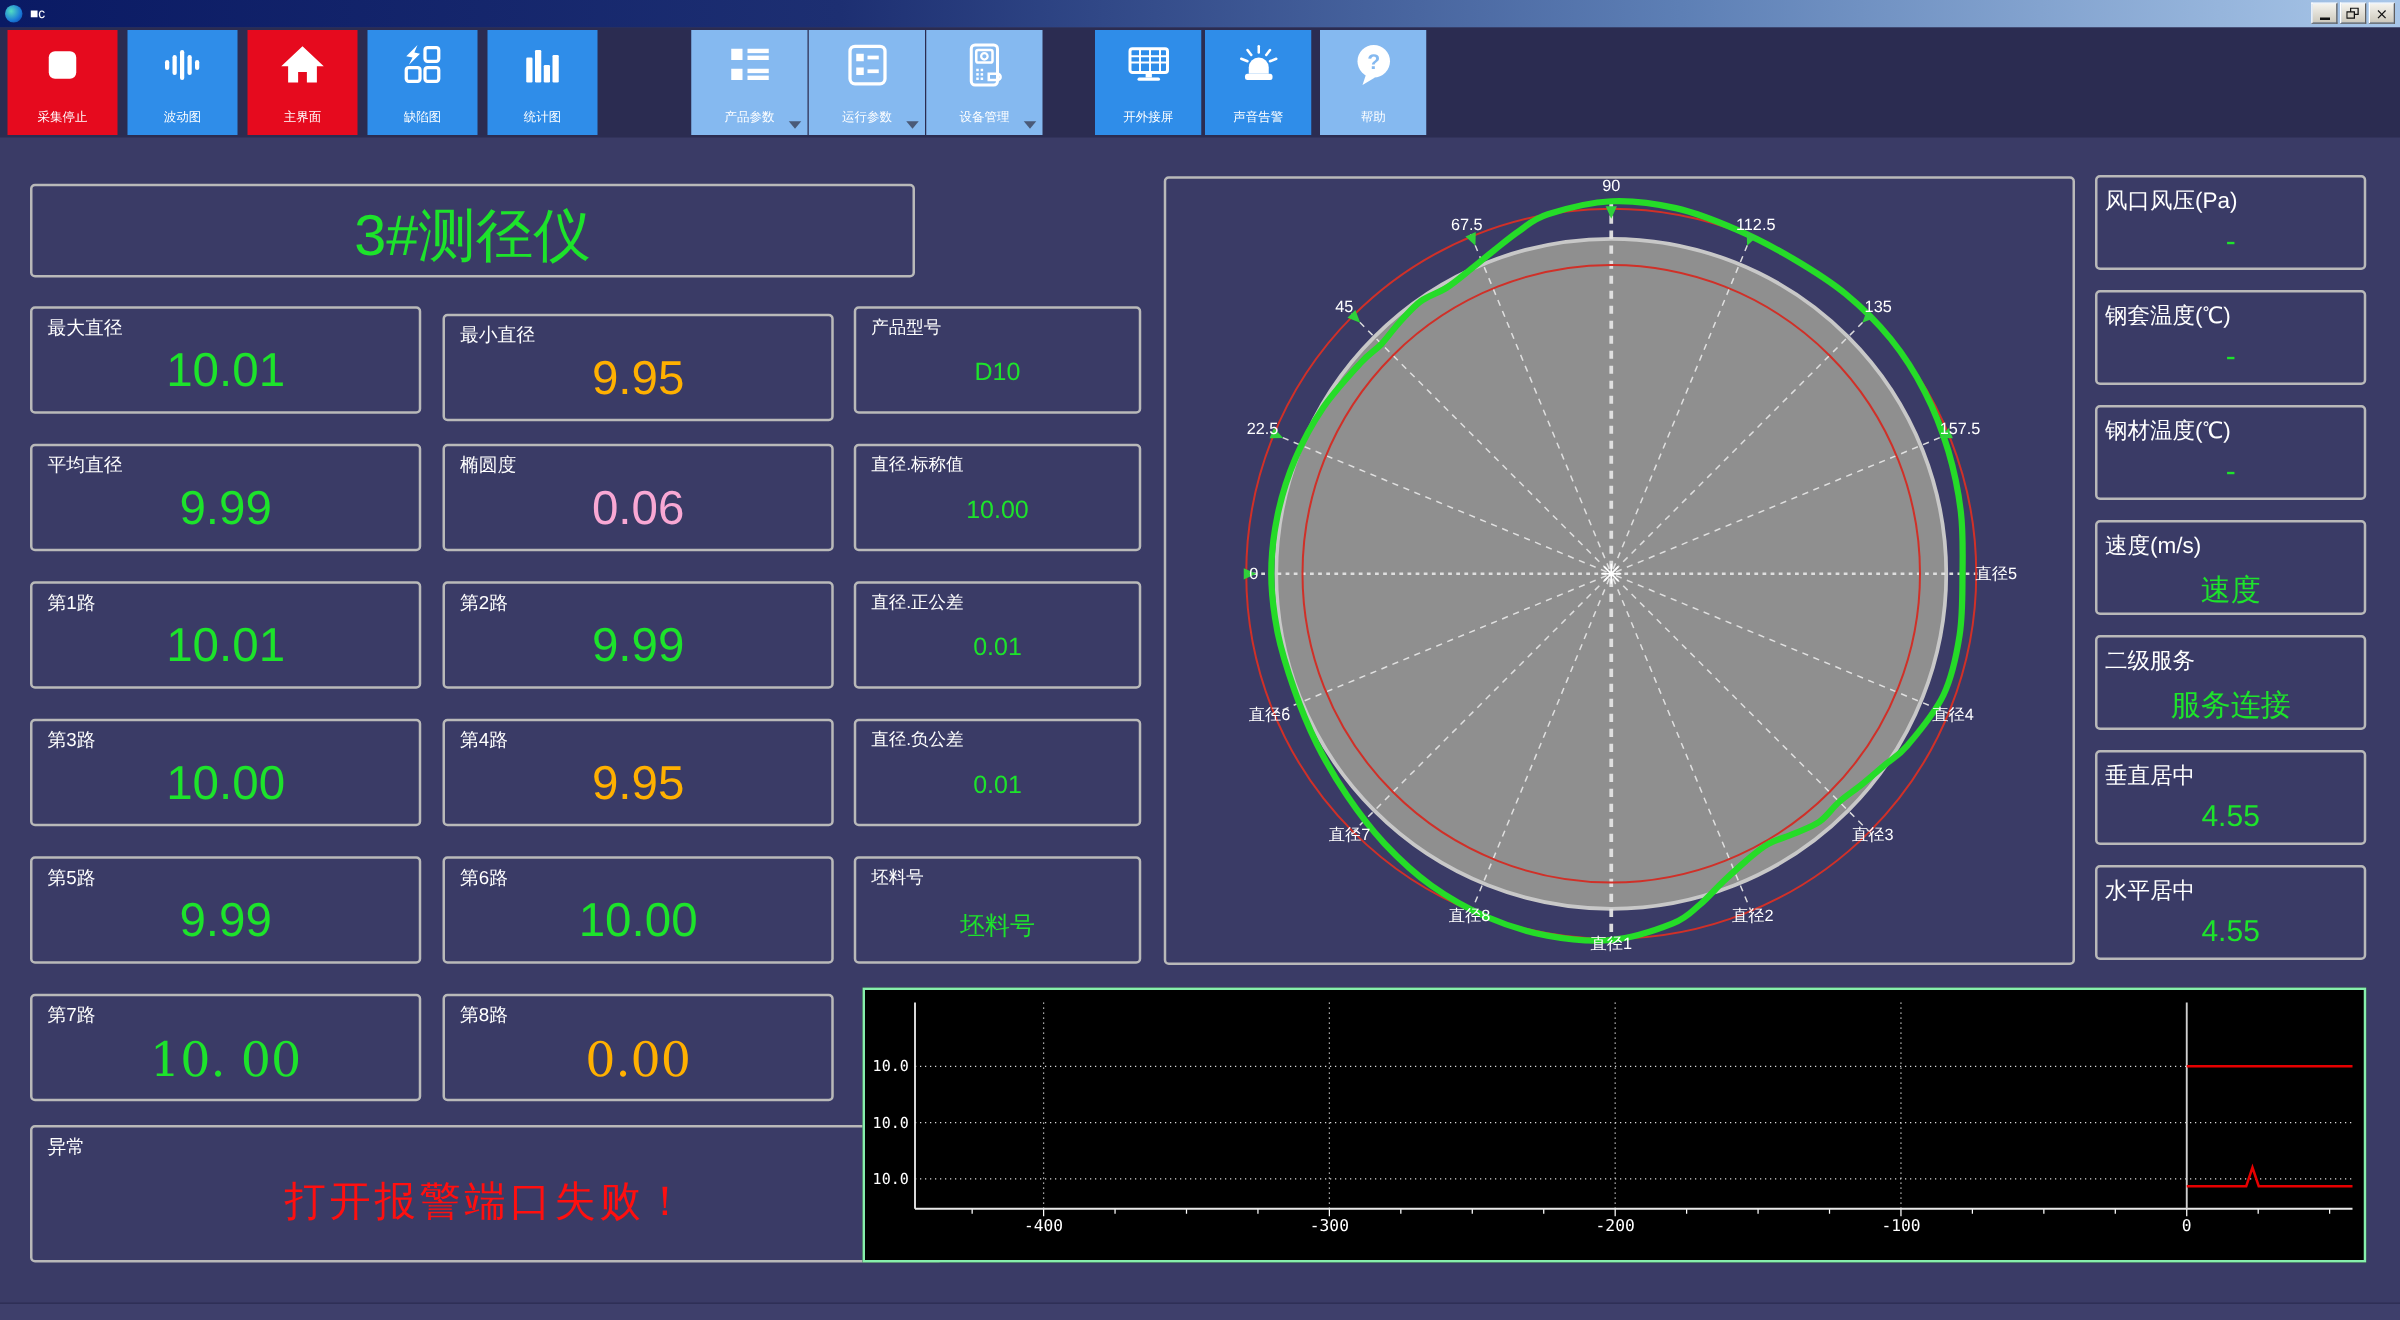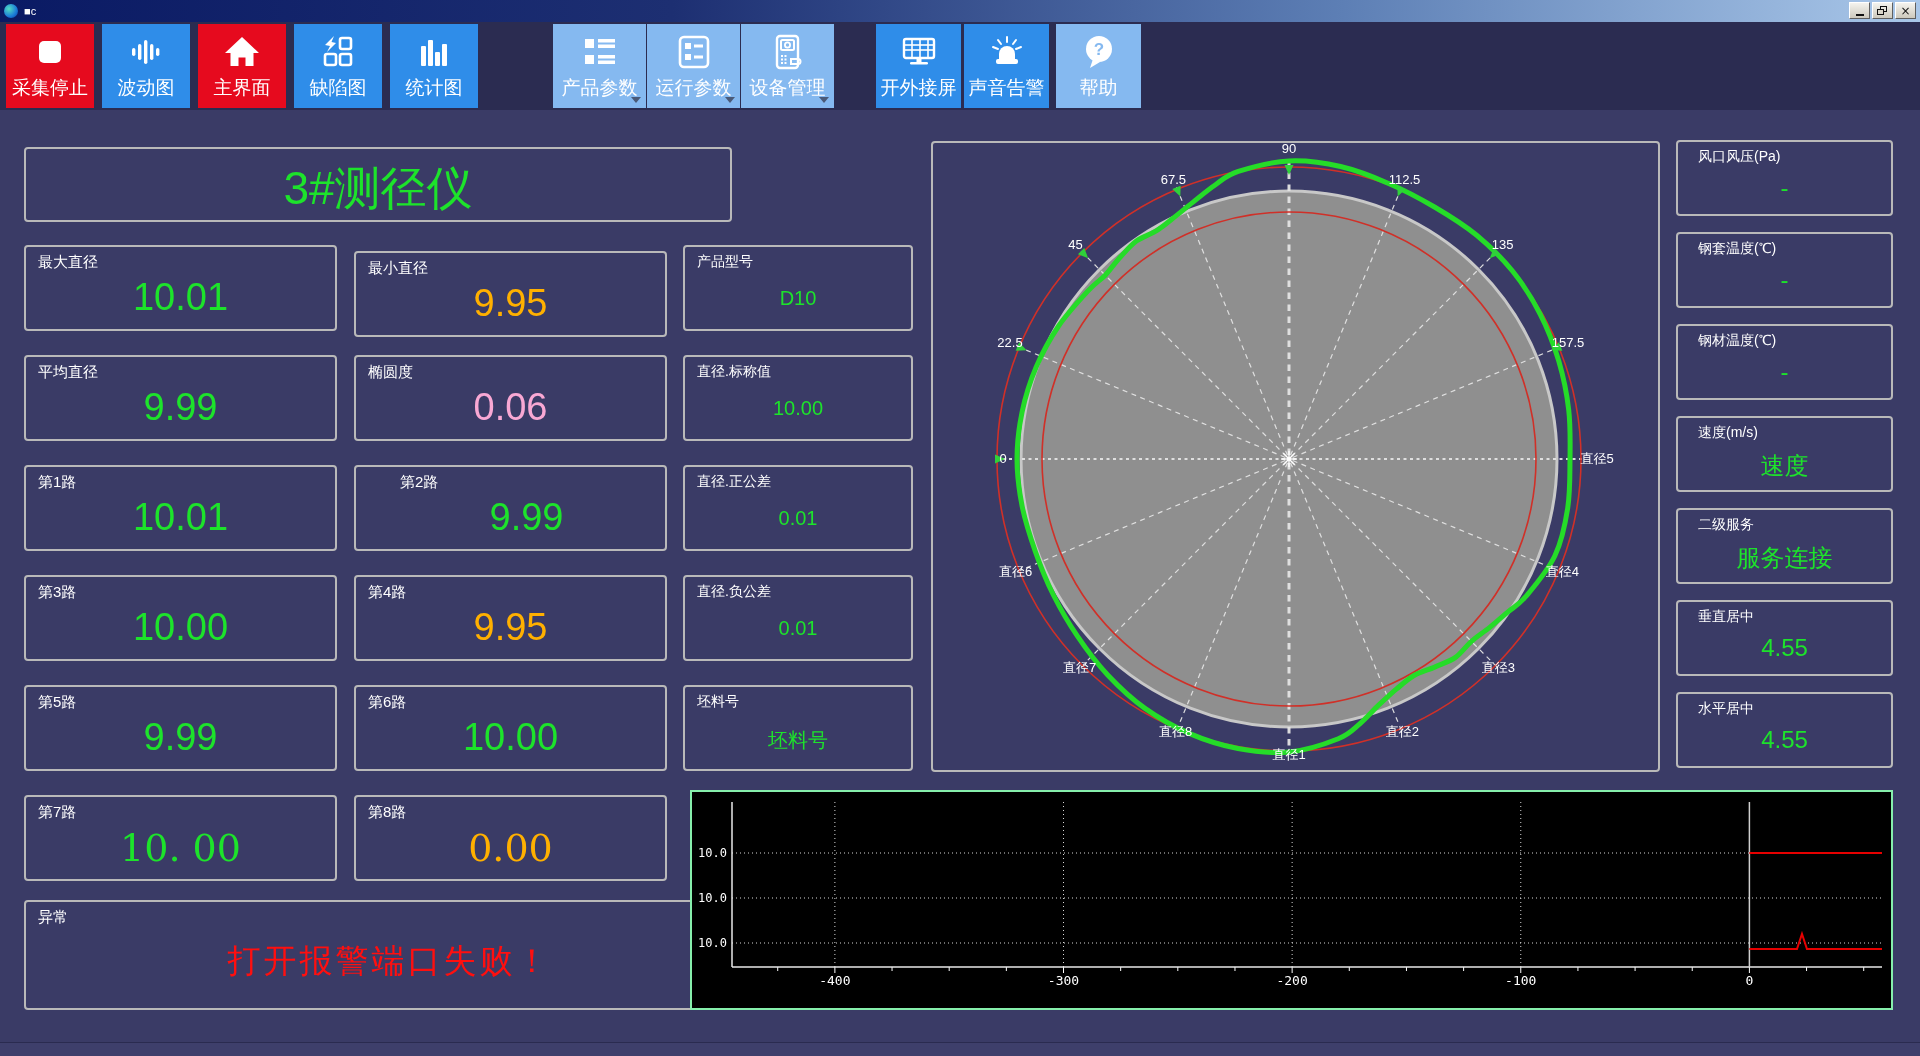--- a/index.html
+++ b/index.html
@@ -22,29 +22,29 @@
     font-size:12px;font-family:"DejaVu Sans", sans-serif;cursor:pointer;}
   .min-glyph{display:block;width:8px;height:2px;background:#111;margin-top:9px;}
   
   .toolbar{position:absolute;top:22px;left:0;width:1920px;height:88px;background:#2b2c51;}
   .tb-btn{position:absolute;top:2px;height:84px;color:#fff;cursor:pointer;}
   .tb-btn.red{background:#e60a1e;}
   .tb-btn.blue{background:#2f8de9;}
   .tb-btn.lightblue{background:#85b9f0;}
   .tb-icon{position:absolute;top:8px;left:50%;transform:translateX(-50%);width:40px;height:40px;}
   .tb-icon svg{width:100%;height:100%;display:block;}
-  .tb-label{position:absolute;bottom:7px;left:0;width:100%;text-align:center;font-size:19px;}
+  .tb-label{position:absolute;bottom:7px;left:0;width:100%;text-align:center;font-size:10px;}
   .tb-caret{position:absolute;right:5px;bottom:5px;width:0;height:0;
     border-left:5px solid transparent;border-right:5px solid transparent;border-top:6px solid #4a5a78;}
   
   .card{position:absolute;border:2px solid #b9b9b9;border-radius:4px;box-sizing:border-box;background:#3a3b66;}
   .card-label{color:#ffffff;font-size:15px;padding:6px 0 0 12px;}
   .card-value{text-align:center;font-size:38px;margin-top:4px;}
   .param-value{text-align:center;font-size:20px;margin-top:16px;}
-  .side-label{color:#ffffff;font-size:14px;padding:6px 0 0 20px;}
+  .side-label{color:#ffffff;font-size:18px;padding:6px 0 0 6px;}
   .side-value{text-align:center;font-size:24px;margin-top:8px;}
   .val-green{color:#1de32b;}
   .val-orange{color:#ffb000;}
   .val-red{color:#f9a8d4;}
   .serif{font-family:"DejaVu Serif", serif;}
   
   .header-box{position:absolute;left:24px;top:147px;width:708px;height:75px;
     border:2px solid #b9b9b9;border-radius:4px;box-sizing:border-box;
     display:flex;align-items:flex-end;justify-content:center;}
   .header-title{color:#1de32b;font-size:46px;}
@@ -355,21 +355,21 @@
     <div class="card-value val-green">9.99</div>
   </div>
 <div class="card" style="left: 354px; top: 355px; width: 313px; height: 86px;">
     <div class="card-label">椭圆度</div>
     <div class="card-value val-red">0.06</div>
   </div>
 <div class="card" style="left: 24px; top: 465px; width: 313px; height: 86px;">
     <div class="card-label">第1路</div>
     <div class="card-value val-green">10.01</div>
   </div>
-<div class="card" style="left: 354px; top: 465px; width: 313px; height: 86px; padding-left: 32px;">
+<div class="card" style="left: 354px; top: 465px; width: 313px; height: 86px;">
     <div class="card-label">第2路</div>
     <div class="card-value val-green">9.99</div>
   </div>
 <div class="card" style="left: 24px; top: 575px; width: 313px; height: 86px;">
     <div class="card-label">第3路</div>
     <div class="card-value val-green">10.00</div>
   </div>
 <div class="card" style="left: 354px; top: 575px; width: 313px; height: 86px;">
     <div class="card-label">第4路</div>
     <div class="card-value val-orange">9.95</div>

